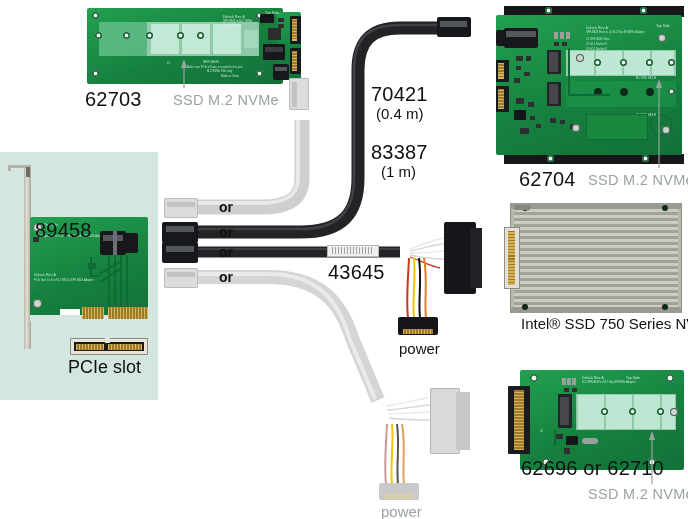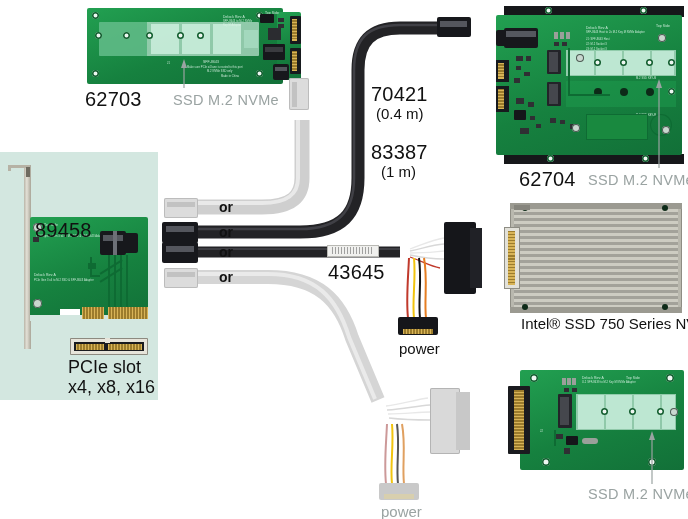--- a/index.html
+++ b/index.html
@@ -255,20 +255,21 @@
     <div class="abs smd" style="left:36px;top:64px;width:7px;height:5px;"></div>
     <div class="abs chip" style="left:46px;top:66px;width:12px;height:9px;"></div>
     <div class="abs smd" style="left:44px;top:78px;width:6px;height:6px;"></div>
     <div class="abs smdl" style="left:62px;top:68px;width:16px;height:6px;border-radius:3px;"></div>
     <div class="abs trace" style="left:34px;top:60px;width:1.5px;height:16px;"></div>
 
     <div class="abs" style="left:-12px;top:16px;width:22px;height:68px;background:#1a1b1f;border-radius:1px;"></div>
     <div class="abs goldv" style="left:-6px;top:20px;width:10px;height:60px;"></div>
   </div>
 
+  <span class="lbl partnum" style="left:521px;top:457px;">62696 or 62710</span>
   <span class="lbl ghost" style="left:588px;top:486px;">SSD M.2 NVMe</span>
   <svg class="cv" style="left:0;top:0;width:688px;height:519px;">
     <line x1="652" y1="484" x2="652" y2="438" stroke="#9aa3a2" stroke-width="1.2"></line>
     <polygon points="652,431 649,440 655,440" fill="#9aa3a2"></polygon>
   </svg>
 
   <div class="abs" style="left:4px;top:155px;width:150px;height:200px;">
 
     <div class="abs bracket" style="left:20px;top:10px;width:7px;height:184px;"></div>
     <div class="abs" style="left:4px;top:10px;width:22px;height:3px;background:#b6b2a5;"></div>
@@ -314,21 +315,20 @@
 
   <div class="abs" style="left:70px;top:338px;width:78px;height:17px;">
     <div class="abs" style="left:0;top:0;width:78px;height:17px;background:#e7e4da;
                             box-shadow:0 0 0 1px #8d8a80 inset;border-radius:1px;"></div>
     <div class="abs" style="left:4px;top:4px;width:70px;height:9px;background:#1a1b1f;"></div>
     <div class="abs gold" style="left:6px;top:6px;width:28px;height:6px;"></div>
     <div class="abs gold" style="left:38px;top:6px;width:34px;height:6px;"></div>
     <div class="abs" style="left:35px;top:0;width:5px;height:5px;background:#e7e4da;"></div>
   </div>
   <span class="lbl pcie" style="left:68px;top:358px;">PCIe slot</span>
-  <span class="lbl pcie" style="left:68px;top:378px;">x4, x8, x16</span>
 
   <svg class="cv" style="left:0;top:0;width:688px;height:519px;">
     <path d="M196,207 L262,207 C292,207 302,196 302,178 L302,120" stroke="#cfcfcf" stroke-width="15" fill="none" stroke-linecap="butt"></path>
     <path d="M196,203 L262,203 C288,203 298,194 298,178 L298,120" stroke="#ededed" stroke-width="4" fill="none" opacity=".85"></path>
   </svg>
   <div class="abs sff-wht" style="left:164px;top:198px;width:34px;height:20px;"></div>
   <div class="abs" style="left:167px;top:202px;width:28px;height:5px;background:#c2c2c2;"></div>
   <span class="lbl orlbl" style="left:219px;top:199px;">or</span>
 
   <div class="abs sff-wht" style="left:289px;top:78px;width:20px;height:32px;"></div>

